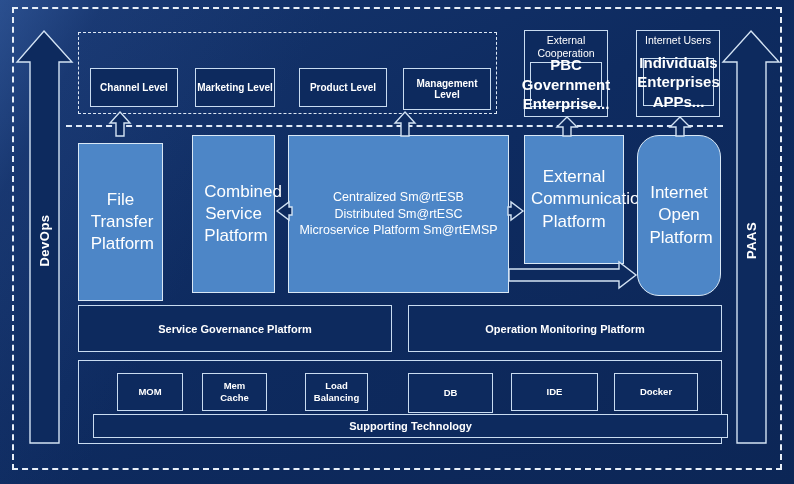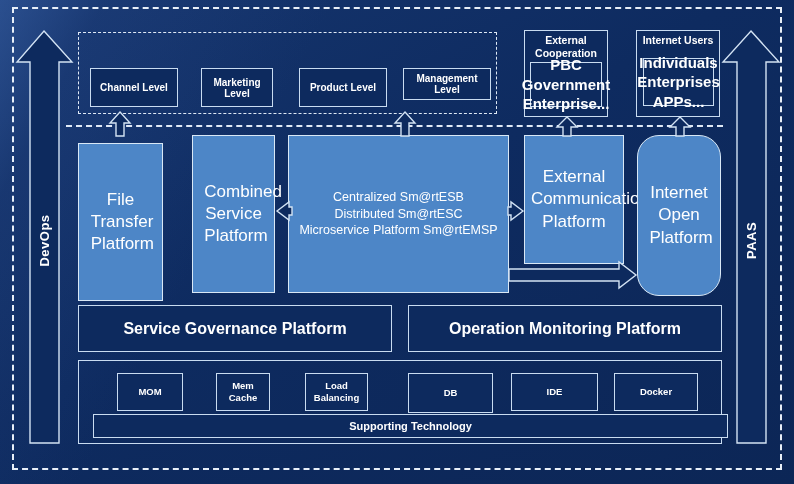--- a/index.html
+++ b/index.html
@@ -19,55 +19,55 @@
     display:flex;align-items:center;justify-content:center;text-align:center;
   }
   .bluebox{
     background:#4d86c7;border:1.5px solid #d9e8f6;
     display:flex;flex-direction:column;align-items:center;justify-content:center;text-align:center;
   }
   .lvl{font-size:10px;font-weight:bold;}
   .plat{font-size:17px;line-height:1.3;}
   .plat .inner{width:72%;}
   .esb-line{font-size:12.5px;line-height:1.32;}
-  .grp-title{font-size:10.5px;font-weight:bold;text-align:center;line-height:1.25;padding-top:3px;}
+  .grp-title{font-size:10.5px;font-weight:normal;text-align:center;line-height:1.25;padding-top:3px;}
   .member{font-size:15px;font-weight:bold;line-height:1.3;}
-  .gov{font-size:16px;font-weight:600;}
+  .gov{font-size:11px;font-weight:600;}
   .tech{font-size:9.5px;font-weight:bold;line-height:1.25;}
   .tech .inner{width:46px;}
   .supbar{font-size:11px;font-weight:bold;}
   .vlabel{
     position:absolute;width:120px;text-align:center;
     font-size:13px;font-weight:bold;letter-spacing:.5px;
     transform:rotate(-90deg);
   }
   svg.overlay{position:absolute;left:0;top:0;pointer-events:none;}
   .arrow{fill:#0d2a5e;stroke:#d3e3f4;stroke-width:1.4;}
   
   .p-outer{left:12px;top:7px;width:770px;height:463px;}
   .p-levels{left:78px;top:32px;width:419px;height:82px;}
   .p-hdash{left:66px;top:125px;width:657px;height:0;}
   .p-lvl1{left:90px;top:68px;width:88px;height:39px;}
-  .p-lvl2{left:201px;top:68px;width:72px;height:39px;}
+  .p-lvl2{left:195px;top:68px;width:80px;height:39px;}
   .p-lvl3{left:299px;top:68px;width:88px;height:39px;}
-  .p-lvl4{left:403px;top:68px;width:88px;height:32px;}
+  .p-lvl4{left:403px;top:68px;width:88px;height:42px;}
   .p-extcoop{left:524px;top:30px;width:84px;height:87px;background:#0d2a5e;border:1.5px solid #c9dcf1;}
   .p-extcoop-in{left:530px;top:62px;width:72px;height:45px;border-width:1px;}
   .p-netusers{left:636px;top:30px;width:84px;height:87px;background:#0d2a5e;border:1.5px solid #c9dcf1;}
   .p-netusers-in{left:643px;top:58px;width:71px;height:48px;border-width:1px;}
   .p-ft{left:78px;top:143px;width:85px;height:158px;}
   .p-cs{left:192px;top:135px;width:83px;height:158px;}
   .p-esb{left:288px;top:135px;width:221px;height:158px;}
   .p-ec{left:524px;top:135px;width:100px;height:129px;}
   .p-io{left:637px;top:135px;width:84px;height:161px;border-radius:22px;}
   .p-gov{left:78px;top:305px;width:314px;height:47px;}
   .p-mon{left:408px;top:305px;width:314px;height:47px;}
   .p-sup{left:78px;top:360px;width:644px;height:84px;border:1.5px solid #c9dcf1;}
   .p-t1{left:117px;top:373px;width:66px;height:38px;}
-  .p-t2{left:216px;top:373px;width:54px;height:38px;}
+  .p-t2{left:202px;top:373px;width:65px;height:38px;}
   .p-t3{left:305px;top:373px;width:63px;height:38px;}
   .p-t4{left:408px;top:373px;width:85px;height:40px;}
   .p-t5{left:511px;top:373px;width:87px;height:38px;}
   .p-t6{left:614px;top:373px;width:84px;height:38px;}
   .p-supbar{left:93px;top:414px;width:635px;height:24px;border-width:1px;}
   .p-devops-label{left:-16px;top:233px;}
   .p-paas-label{left:691px;top:233px;}
 </style>
 </head>
 <body>

